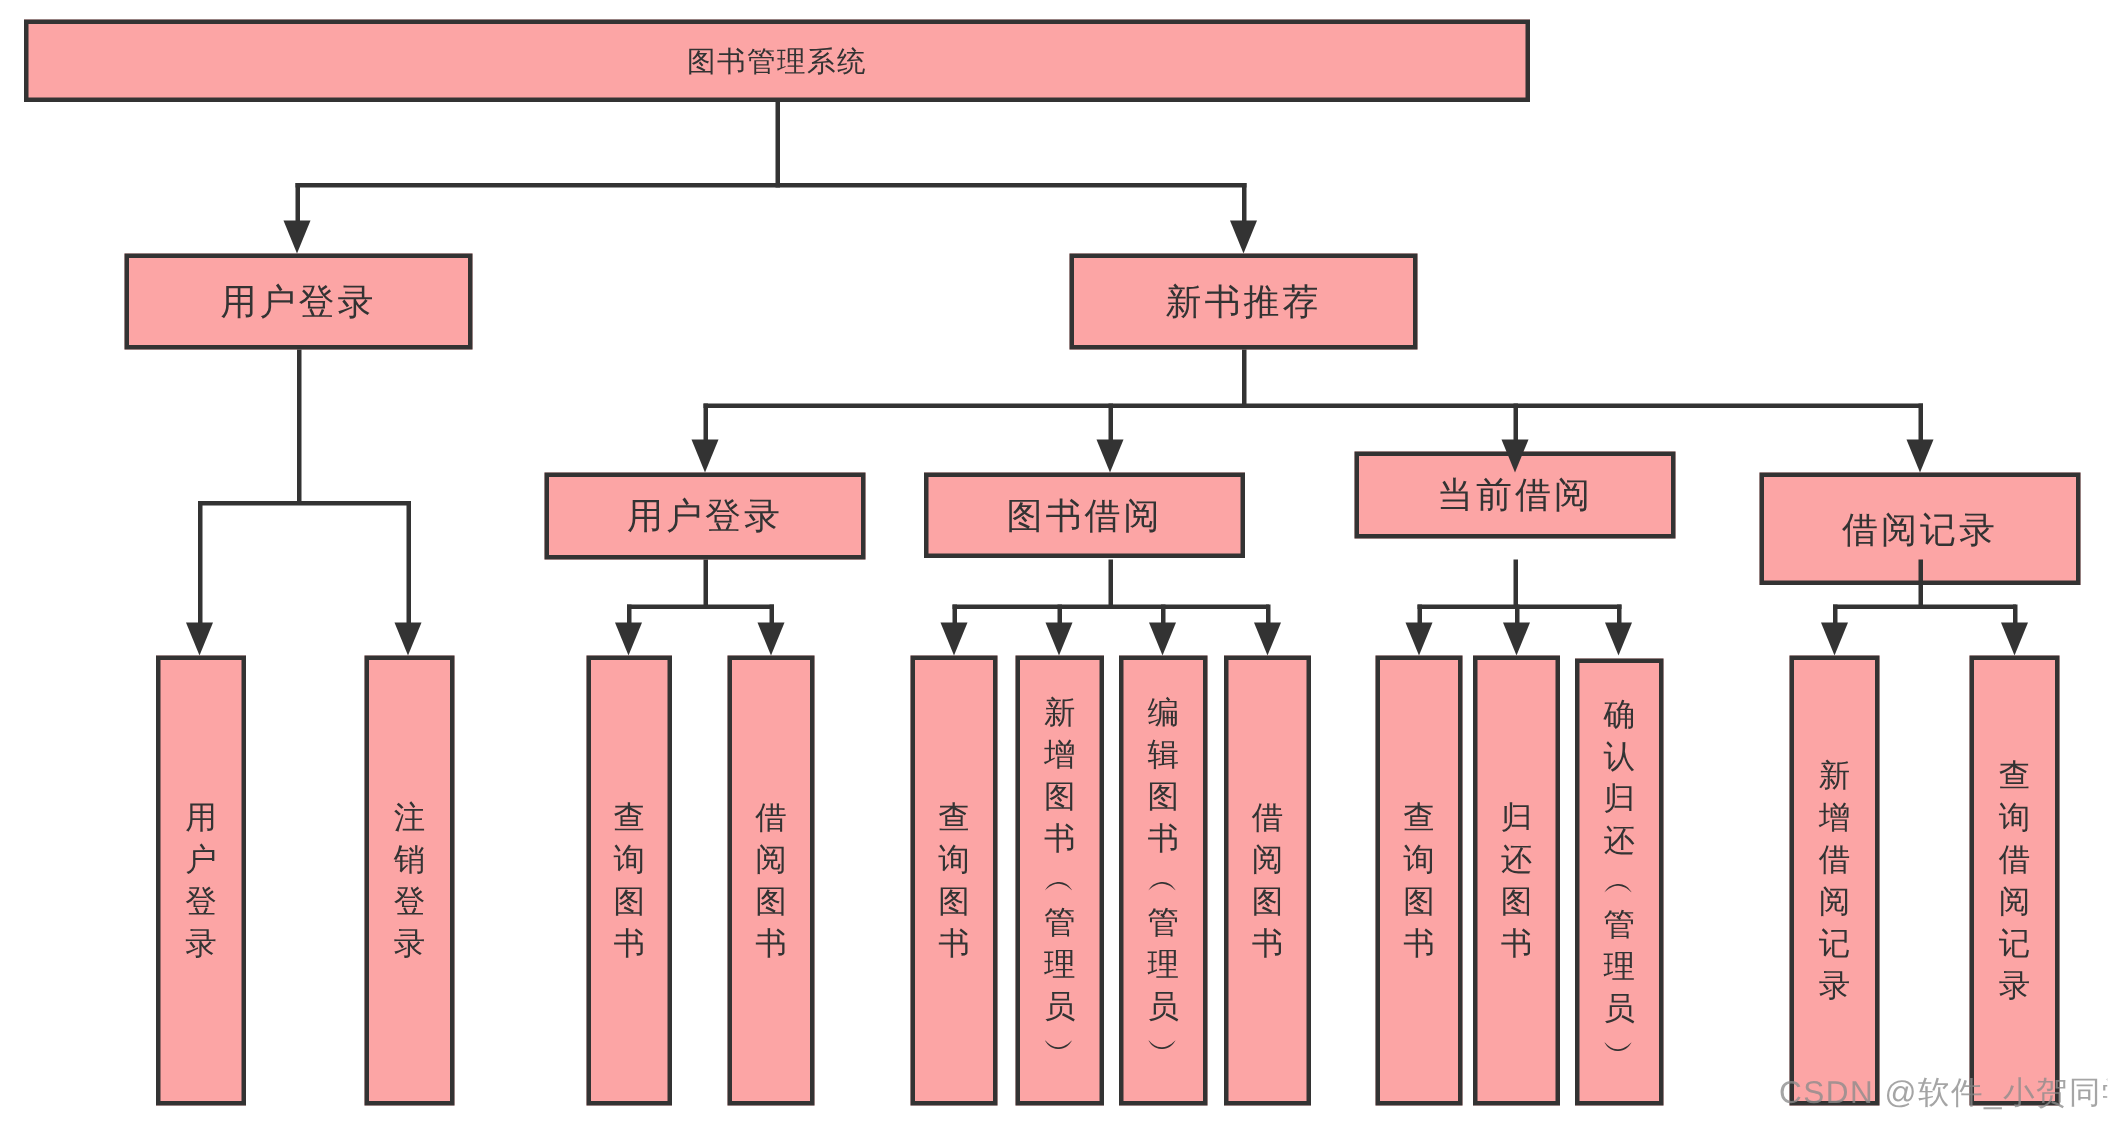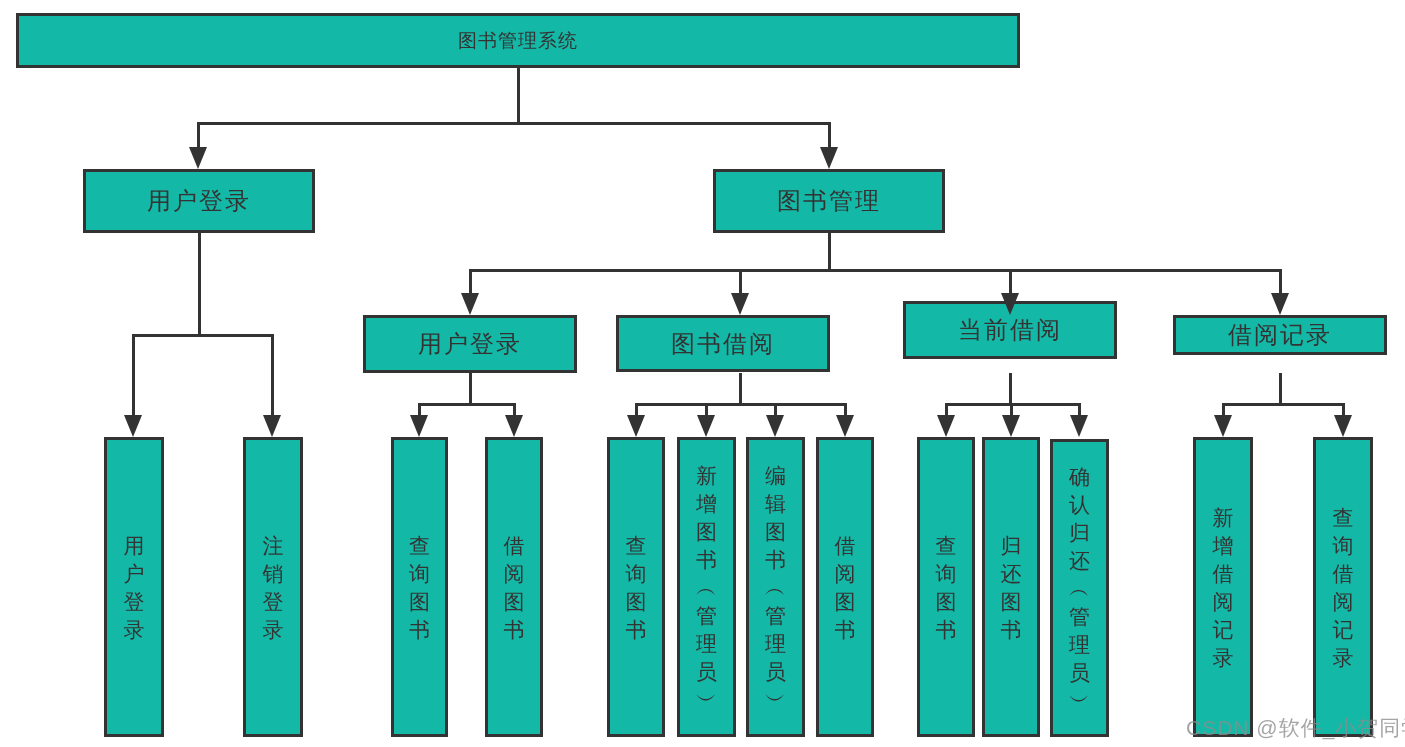--- a/index.html
+++ b/index.html
@@ -1,21 +1,21 @@
 <!DOCTYPE html>
 <html><head>
 <meta charset="utf-8">
 <style>
   html,body { margin:0; padding:0; background:#ffffff; }
   #stage {
     position:relative; width:1405px; height:747px; background:#ffffff;
     font-family:"Liberation Sans","DejaVu Sans",sans-serif; overflow:hidden;
   }
   .box {
-    position:absolute; border:3px solid #333333; background:#14b8a6;
+    position:absolute; border:3px solid #333333; background:#fca5a5;
     box-sizing:border-box; display:flex; align-items:center; justify-content:center;
     color:#333333;
   }
   .hbox { font-size:24px; letter-spacing:2px; }
   .rootbox { font-size:19px; letter-spacing:1px; }
   .vbox { flex-direction:column; gap:7px; font-size:21px; line-height:1; }
   .vchar { text-align:center; }
   .line { position:absolute; background:#333333; }
   .vl { width:3px; }
   .hl { height:3px; }
@@ -36,33 +36,33 @@
 <div id="stage">
 
   <div class="box hbox rootbox" style="left:16px;top:13px;width:1004px;height:55px">
     <span>图书管理系统</span>
   </div>
 
   <div class="box hbox" style="left:83px;top:169px;width:232px;height:64px">
     <span>用户登录</span>
   </div>
   <div class="box hbox" style="left:713px;top:169px;width:232px;height:64px">
-    <span>图书管理</span>
+    <span>新书推荐</span>
   </div>
 
   <div class="box hbox" style="left:363px;top:315px;width:214px;height:58px">
     <span>用户登录</span>
   </div>
   <div class="box hbox" style="left:616px;top:315px;width:214px;height:57px">
     <span>图书借阅</span>
   </div>
   <div class="box hbox" style="left:903px;top:301px;width:214px;height:58px">
     <span>当前借阅</span>
   </div>
-  <div class="box hbox" style="left:1173px;top:315px;width:214px;height:40px">
+  <div class="box hbox" style="left:1173px;top:315px;width:214px;height:75px">
     <span>借阅记录</span>
   </div>
 
   <div class="box vbox" style="left:104px;top:437px;width:60px;height:300px">
       <div class="vchar">用</div>
       <div class="vchar">户</div>
       <div class="vchar">登</div>
       <div class="vchar">录</div>
     </div>
   <div class="box vbox" style="left:243px;top:437px;width:60px;height:300px">

